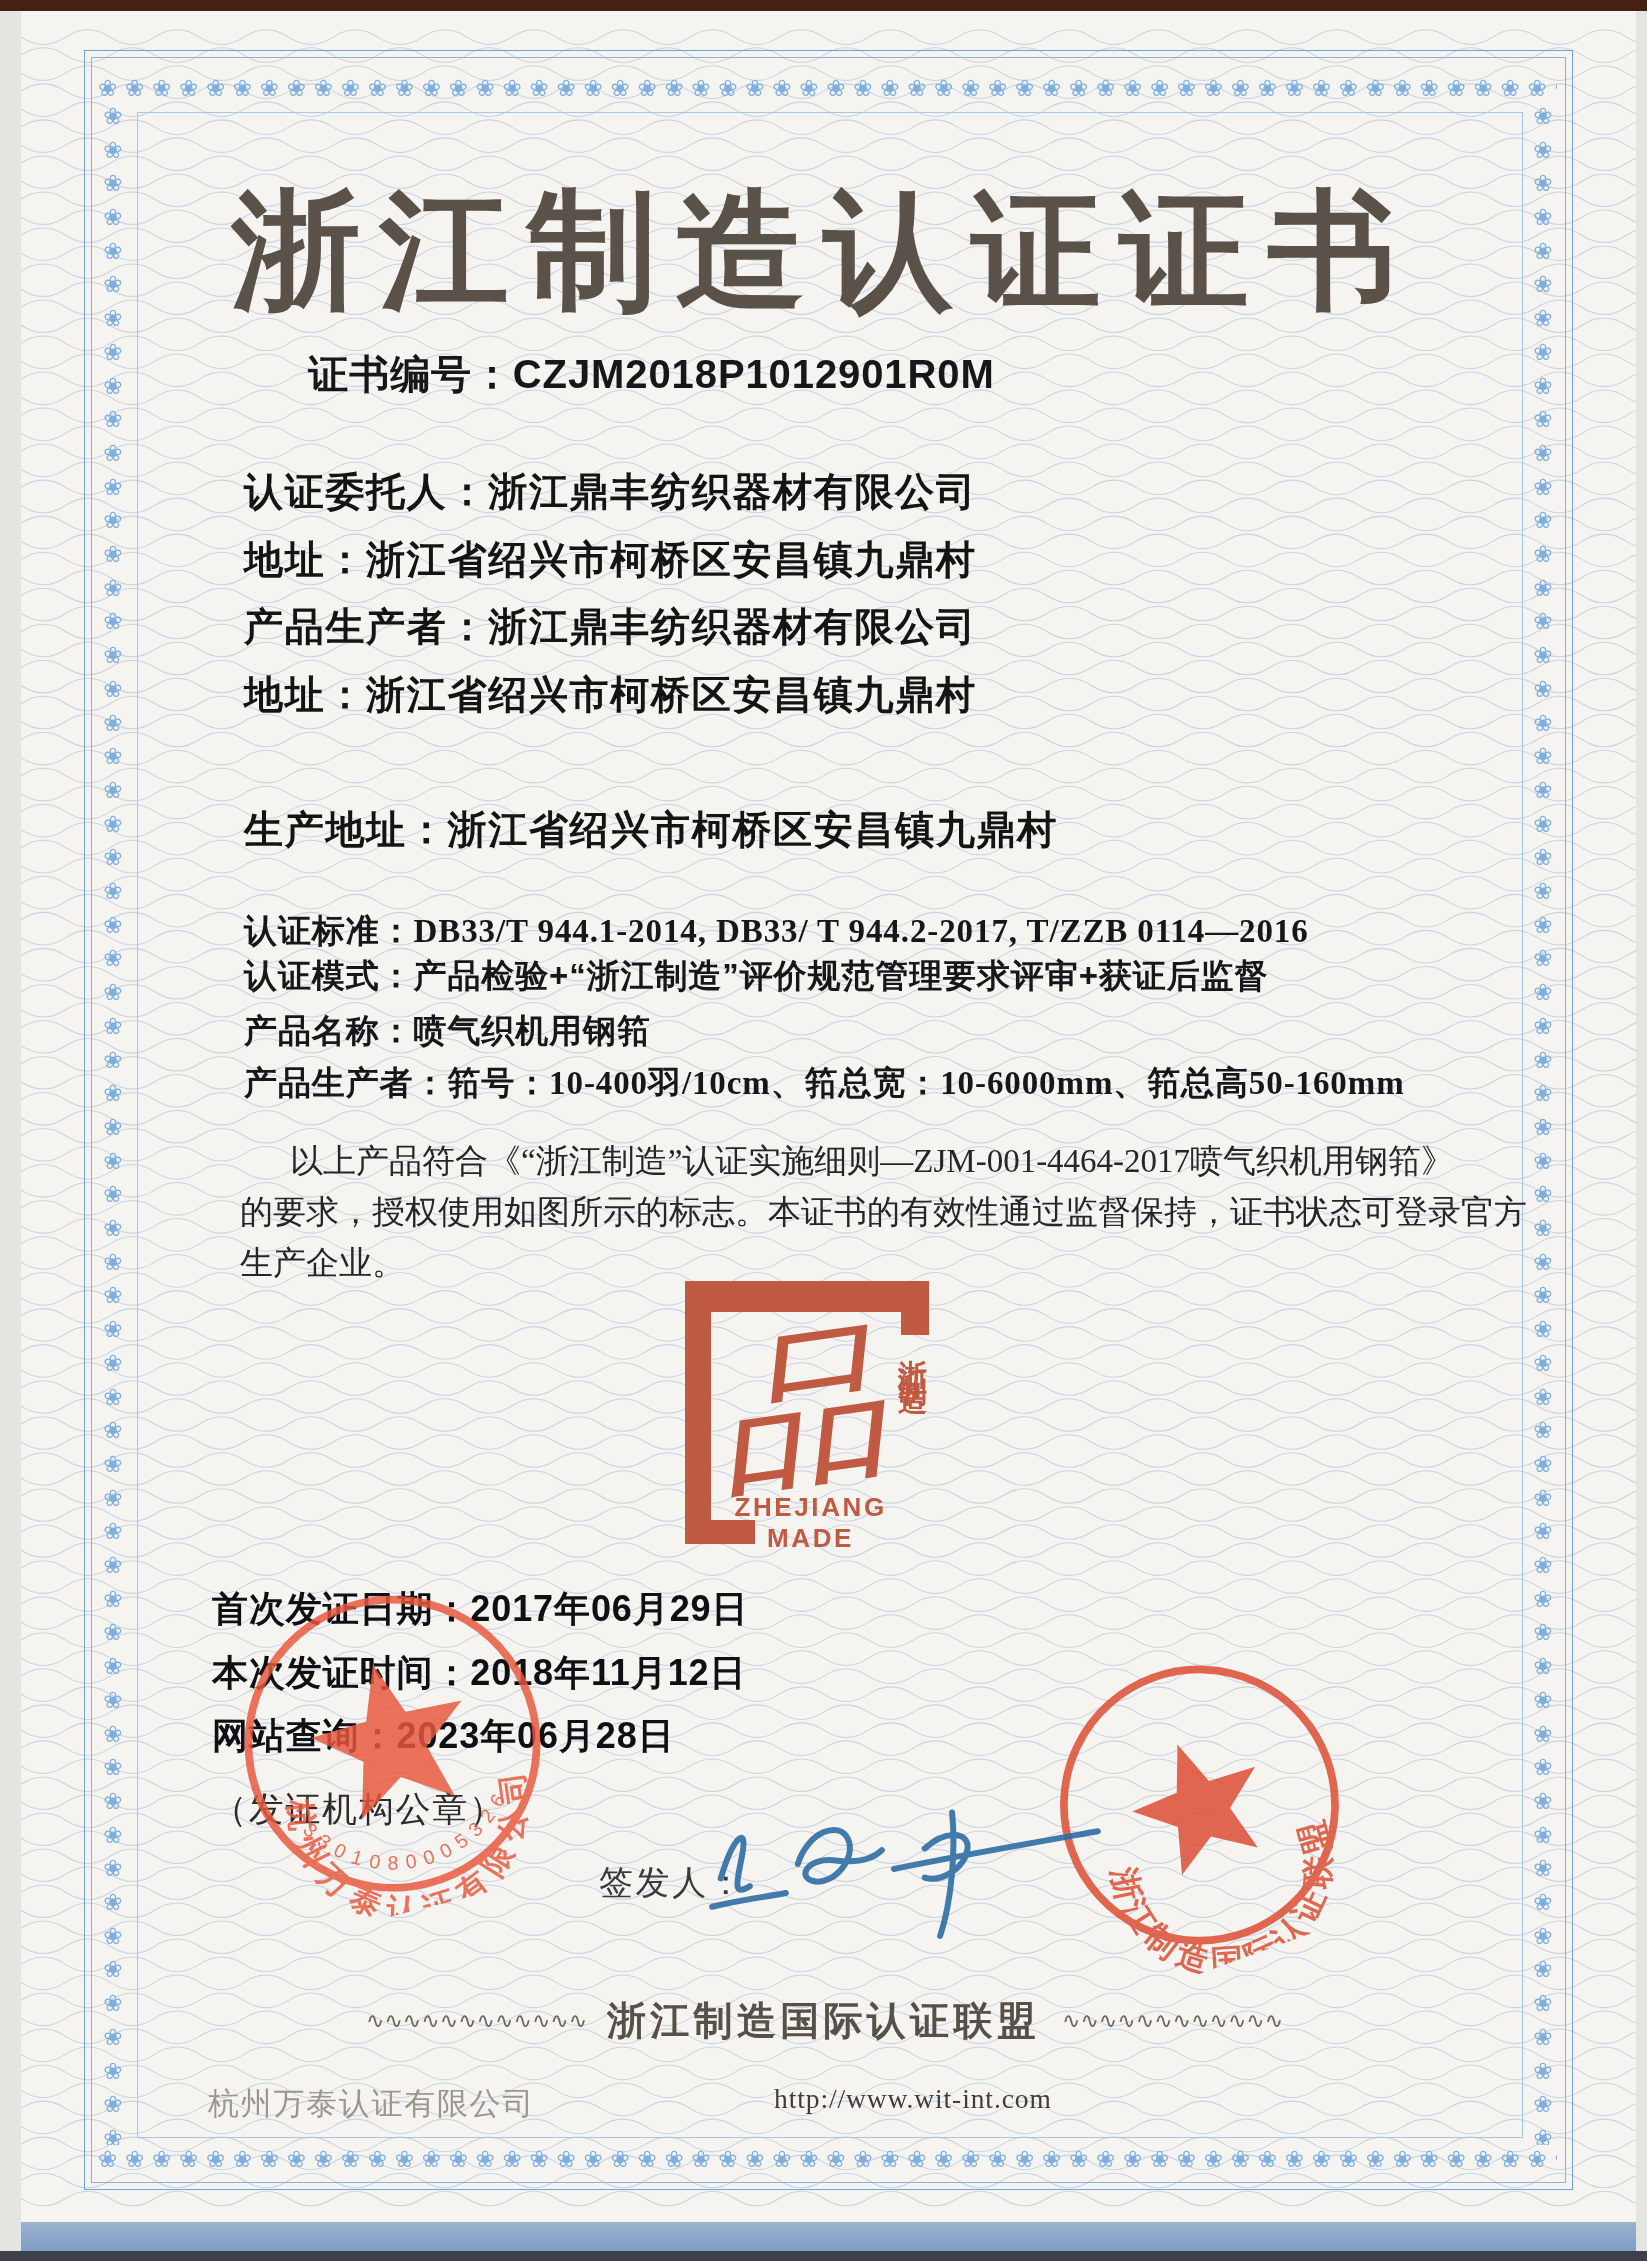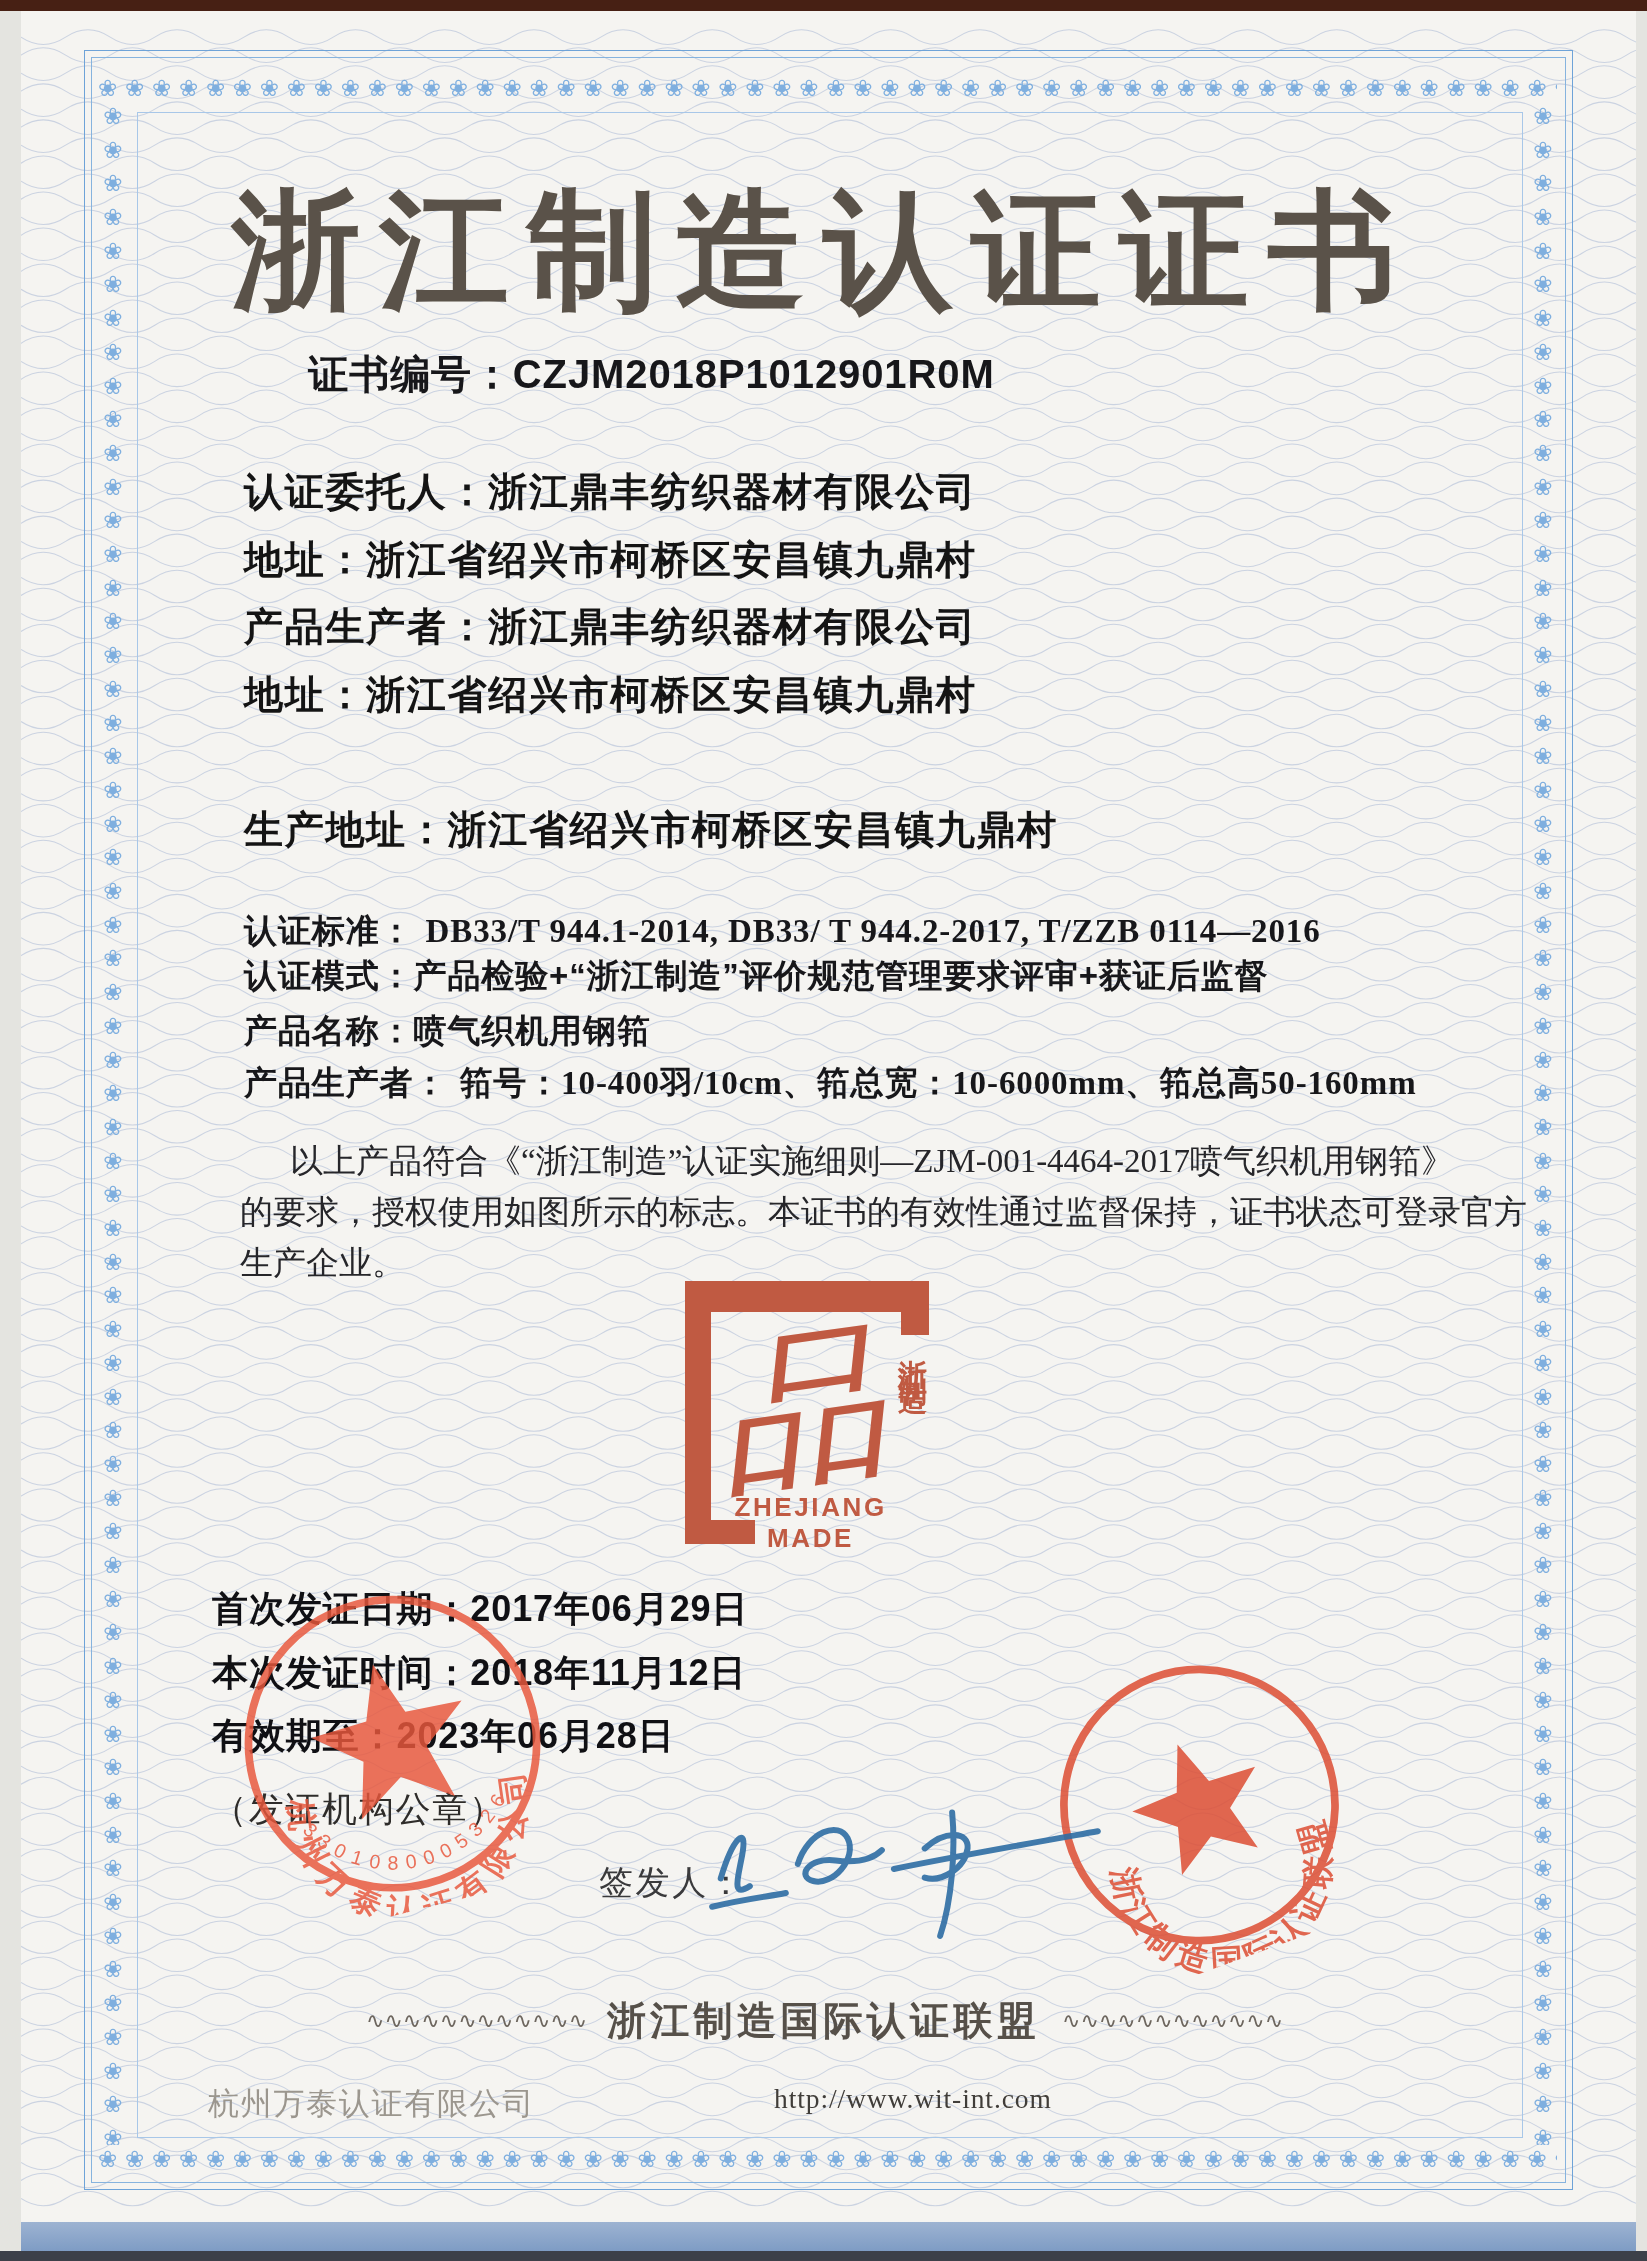--- a/index.html
+++ b/index.html
@@ -25,21 +25,21 @@
   #floral-left{left:98px;top:103px;width:29px;height:2042px;writing-mode:vertical-rl;}
   #floral-right{left:1528px;top:103px;width:29px;height:2042px;writing-mode:vertical-rl;}
 
   #title{left:0;top:165px;width:1647px;text-align:center;font-family:"DejaVu Serif","Liberation Serif",serif;
          font-weight:700;font-size:129px;letter-spacing:19px;color:#5a5249;white-space:nowrap;}
   #certno{left:0;top:347px;width:1303px;text-align:center;font-weight:700;font-size:40px;
           letter-spacing:0.9px;color:#17171a;white-space:nowrap;}
 
   .info-line{left:244px;font-weight:700;font-size:39px;letter-spacing:1.7px;color:#141414;white-space:nowrap;}
   .spec-line{left:244px;font-weight:700;font-size:33px;letter-spacing:0.9px;color:#17171a;white-space:nowrap;}
-  .spec-line .v-serif{font-family:"Liberation Serif","DejaVu Serif",serif;margin-left:12px;}
+  .spec-line .v-serif{font-family:"Liberation Serif","DejaVu Serif",serif;}
   .statement{left:240px;width:1218px;font-family:"Liberation Serif","DejaVu Serif",serif;
              font-size:33px;color:#26262a;white-space:nowrap;}
   .date-line{left:212px;font-weight:700;font-size:36px;letter-spacing:0.9px;color:#101014;white-space:nowrap;}
   #org-note{left:212px;top:1786px;font-family:"Liberation Serif","DejaVu Serif",serif;
             font-size:35px;letter-spacing:1.7px;color:#2e2c2a;}
   #issuer-label{left:599px;top:1860px;font-size:34px;color:#3a3a3c;letter-spacing:2.6px;
                 font-family:"Liberation Serif","DejaVu Serif",serif;}
 
   .logo-bar{background:#c05a42;position:absolute;}
   #logo{left:682px;top:1278px;width:257px;height:275px;}
@@ -227,21 +227,21 @@
     <div class="logo-bar" style="left:2.6px;top:2.6px;width:244px;height:31px"></div>
     <div class="logo-bar" style="left:219px;top:33px;width:28px;height:24px"></div>
     <div class="logo-bar" style="left:28px;top:242px;width:45px;height:24px"></div>
     <div class="abs" id="logo-glyph">品</div>
     <div class="abs" id="logo-side">浙江制造</div>
     <div class="abs" id="logo-caption">ZHEJIANG MADE</div>
   </div>
 
   <div class="abs date-line" style="top:1585px"><span>首次发证日期：</span><span>2017年06月29日</span></div>
   <div class="abs date-line" style="top:1649px"><span>本次发证时间：</span><span>2018年11月12日</span></div>
-  <div class="abs date-line" style="top:1712px"><span>有效期至：</span><span>2023年06月28日</span></div>
+  <div class="abs date-line" style="top:1712px"><span>网站查询：</span><span>2023年06月28日</span></div>
 
   <div class="abs" id="org-note">（发证机构公章）</div>
 
   <svg class="abs" id="seal-left" width="343" height="343" viewBox="0 0 400 400">
     <defs>
       <path id="sl-top" d="M 67.7 240.5 A 137 137 0 1 0 332.3 240.5"></path>
       <path id="sl-bot" d="M 72.7 278.5 A 147 147 0 0 0 327.3 278.5"></path>
     </defs>
     <circle cx="200" cy="205" r="168" fill="none" stroke="#e8573c" stroke-width="9"></circle>
     <polygon fill="#e8573c" points="200,110 223.5,172.6 290.3,175.6 238,217.4 255.9,281.9 200,245 144.1,281.9 162,217.4 109.7,175.6 176.5,172.6"></polygon>

